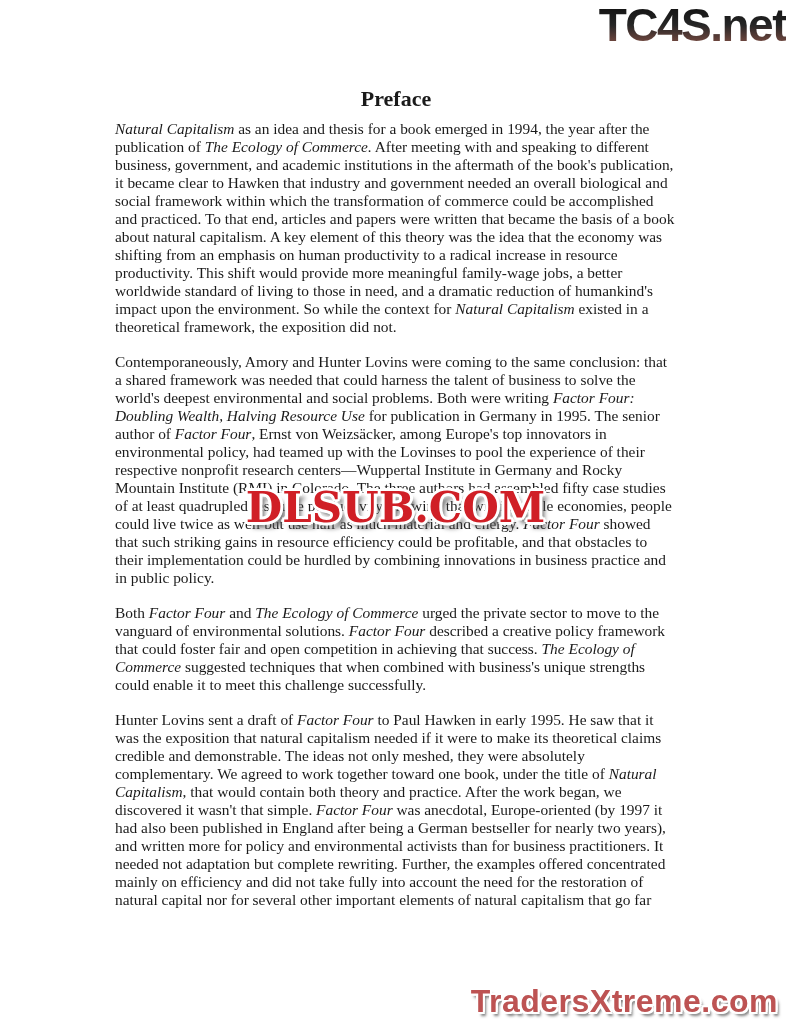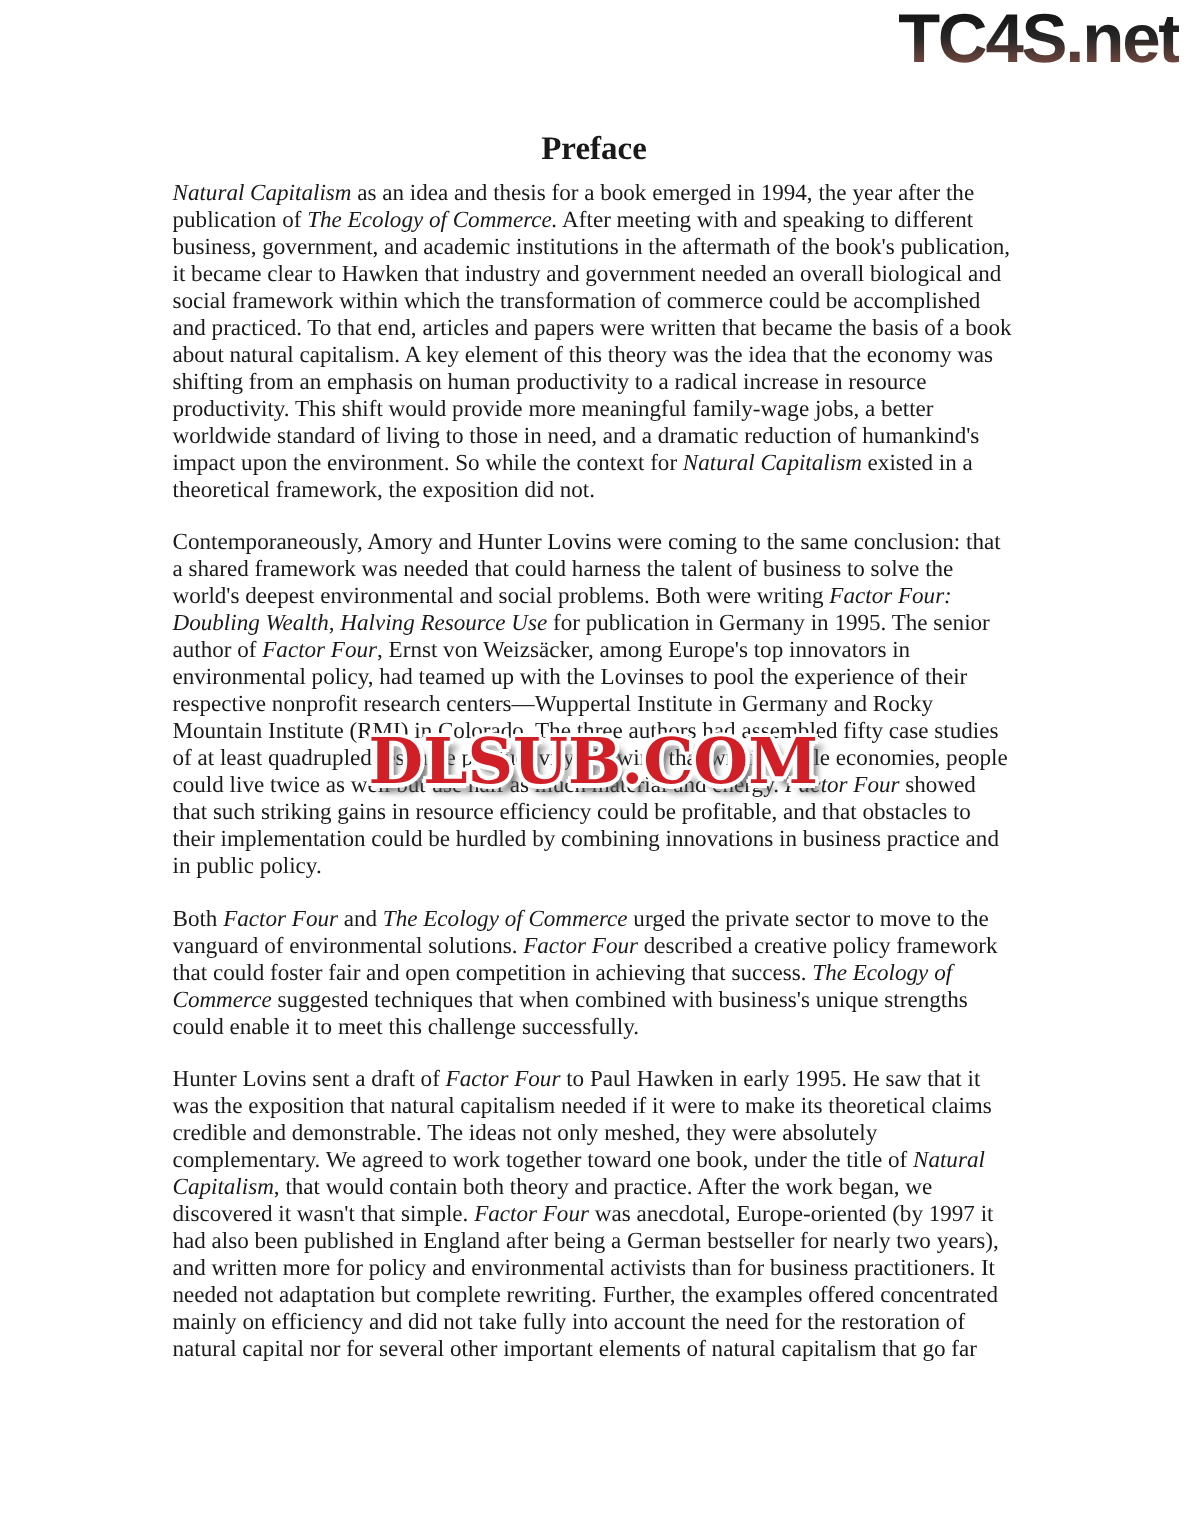--- a/index.html
+++ b/index.html
@@ -109,14 +109,15 @@
   <div class="content">
     <h1 class="heading">Preface</h1>
     <p><span class="it">Natural Capitalism</span><span> as an idea and thesis for a book emerged in 1994, the year after the publication of </span><span class="it">The Ecology of Commerce.</span><span> After meeting with and speaking to different business, government, and academic institutions in the aftermath of the book's publication, it became clear to Hawken that industry and government needed an overall biological and social framework within which the transformation of commerce could be accomplished and practiced. To that end, articles and papers were written that became the basis of a book about natural capitalism. A key element of this theory was the idea that the economy was shifting from an emphasis on human productivity to a radical increase in resource productivity. This shift would provide more meaningful family-wage jobs, a better worldwide standard of living to those in need, and a dramatic reduction of humankind's impact upon the environment. So while the context for </span><span class="it">Natural Capitalism</span><span> existed in a theoretical framework, the exposition did not.</span></p>
     <p><span>Contemporaneously, Amory and Hunter Lovins were coming to the same conclusion: that a shared framework was needed that could harness the talent of business to solve the world's deepest environmental and social problems. Both were writing </span><span class="it">Factor Four: Doubling Wealth, Halving Resource Use</span><span> for publication in Germany in 1995. The senior author of </span><span class="it">Factor Four</span><span>, Ernst von Weizsäcker, among Europe's top innovators in environmental policy, had teamed up with the Lovinses to pool the experience of their respective nonprofit research centers—Wuppertal Institute in Germany and Rocky Mountain Institute (RMI) in Colorado. The three authors had assembled fifty case studies of at least quadrupled resource productivity, showing that within whole economies, people could live twice as well but use half as much material and energy. </span><span class="it">Factor Four</span><span> showed that such striking gains in resource efficiency could be profitable, and that obstacles to their implementation could be hurdled by combining innovations in business practice and in public policy.</span></p>
     <p><span>Both </span><span class="it">Factor Four</span><span> and </span><span class="it">The Ecology of Commerce</span><span> urged the private sector to move to the vanguard of environmental solutions. </span><span class="it">Factor Four</span><span> described a creative policy framework that could foster fair and open competition in achieving that success. </span><span class="it">The Ecology of Commerce</span><span> suggested techniques that when combined with business's unique strengths could enable it to meet this challenge successfully.</span></p>
     <p><span>Hunter Lovins sent a draft of </span><span class="it">Factor Four</span><span> to Paul Hawken in early 1995. He saw that it was the exposition that natural capitalism needed if it were to make its theoretical claims credible and demonstrable. The ideas not only meshed, they were absolutely complementary. We agreed to work together toward one book, under the title of </span><span class="it">Natural Capitalism</span><span>, that would contain both theory and practice. After the work began, we discovered it wasn't that simple. </span><span class="it">Factor Four</span><span> was anecdotal, Europe-oriented (by 1997 it had also been published in England after being a German bestseller for nearly two years), and written more for policy and environmental activists than for business practitioners. It needed not adaptation but complete rewriting. Further, the examples offered concentrated mainly on efficiency and did not take fully into account the need for the restoration of natural capital nor for several other important elements of natural capitalism that go far</span></p>
   </div>
 
   <div class="wm-center">DLSUB.COM</div>
 
+  <div class="wm-bottom">TradersXtreme.com</div>
 
 </div>
 
 </body></html>

